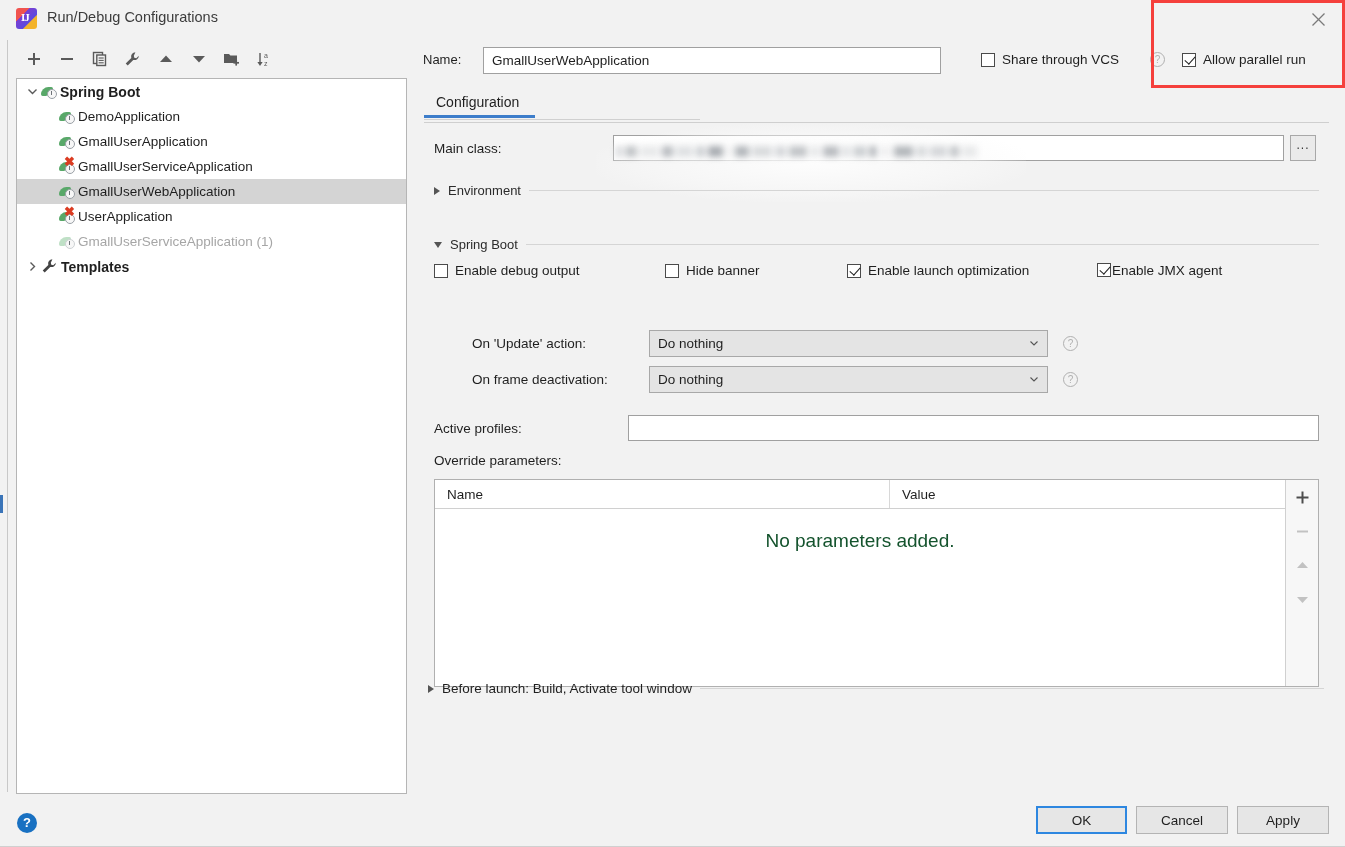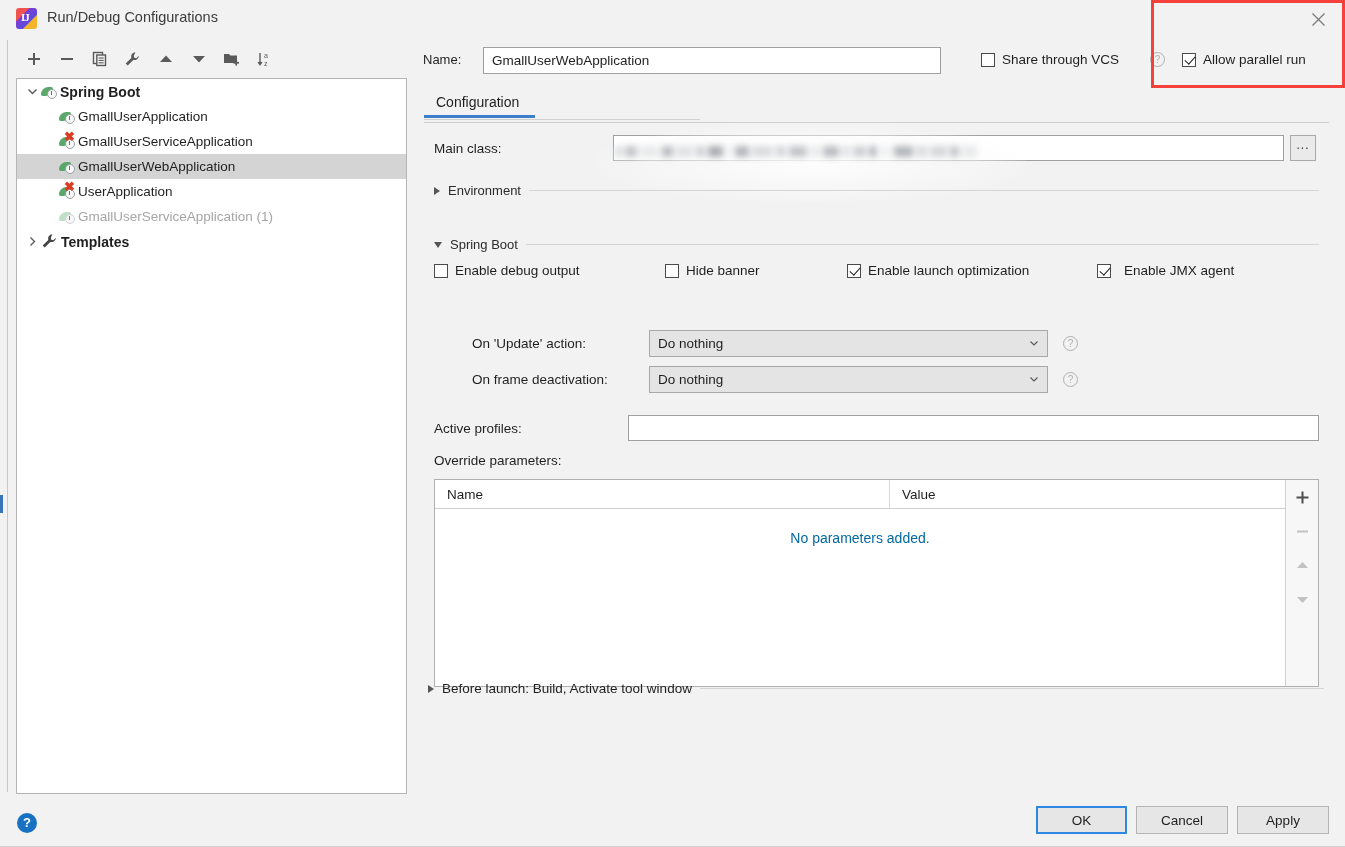--- a/index.html
+++ b/index.html
@@ -341,21 +341,21 @@
     padding-left: 12px;
     height: 100%;
     display: flex; align-items: center;
   }
   .th.name { width: 455px; border-right: 1px solid #d8d8d8; }
   .th.value { flex: 1; }
   .tbody-empty {
     position: absolute; left: 0; right: 0; top: 50px;
     text-align: center;
   }
-  .empty-line1 { color: #0369a1; font-size: 14px; }
+  .empty-line1 { color: #14532d; font-size: 19px; }
   .empty-line2 { margin-top: 8px; font-size: 13.5px; }
   .empty-line2 a { color: #2470c2; text-decoration: none; cursor: pointer; }
   .empty-line2 .hint { color: #8a8a8a; }
   .table-side {
     width: 33px;
     border-left: 1px solid #d0d0d0;
     background: #f7f7f7;
     display: flex; flex-direction: column; align-items: center;
     padding-top: 5px;
     gap: 10px;
@@ -502,20 +502,28 @@
         <div class="tw">
           <svg width="11" height="11" viewBox="0 0 11 11">
             <polyline points="1.5,3.5 5.5,7.5 9.5,3.5" fill="none" stroke="#5a5a5a" stroke-width="1.4"></polyline>
           </svg>
         </div>
         <span class="node-icon">
           <span class="leaf-shape"></span>
           <span class="clock-shape"></span>
         </span>
         <span class="tree-label bold">Spring Boot</span>
+      </div>
+      <div class="tree-row indent-1">
+        <div class="tw"></div>
+        <span class="node-icon">
+          <span class="leaf-shape"></span>
+          <span class="clock-shape"></span>
+        </span>
+        <span class="tree-label">DemoApplication</span>
       </div>
       <div class="tree-row indent-1">
         <div class="tw"></div>
         <span class="node-icon">
           <span class="leaf-shape"></span>
           <span class="clock-shape"></span>
         </span>
         <span class="tree-label">GmallUserApplication</span>
       </div>
       <div class="tree-row indent-1">
@@ -638,21 +646,21 @@
         <div class="cb-label">Enable debug output</div>
       </div>
       <div style="position: absolute; left: 665px; top: 263px; display: flex; align-items: center; gap: 7px;">
         <div class="cbx"></div>
         <div class="cb-label">Hide banner</div>
       </div>
       <div style="position: absolute; left: 847px; top: 263px; display: flex; align-items: center; gap: 7px;">
         <div class="cbx checked"></div>
         <div class="cb-label">Enable launch optimization</div>
       </div>
-      <div style="position: absolute; left: 1097px; top: 263px; display: flex; align-items: center; gap: 13px;">
+      <div style="position: absolute; left: 1097px; top: 263px; display: flex; gap: 1px;">
         <div class="cbx checked"></div>
         <div class="cb-label">Enable JMX agent</div>
       </div>
     </div>
 
 
   <div class="row-label" style="left:472px; top:336px;">On 'Update' action:</div>
   <div class="combo" style="left:649px; top:330px; width:399px;">
     <span>Do nothing</span>
     <svg class="chev" viewBox="0 0 8 5">

